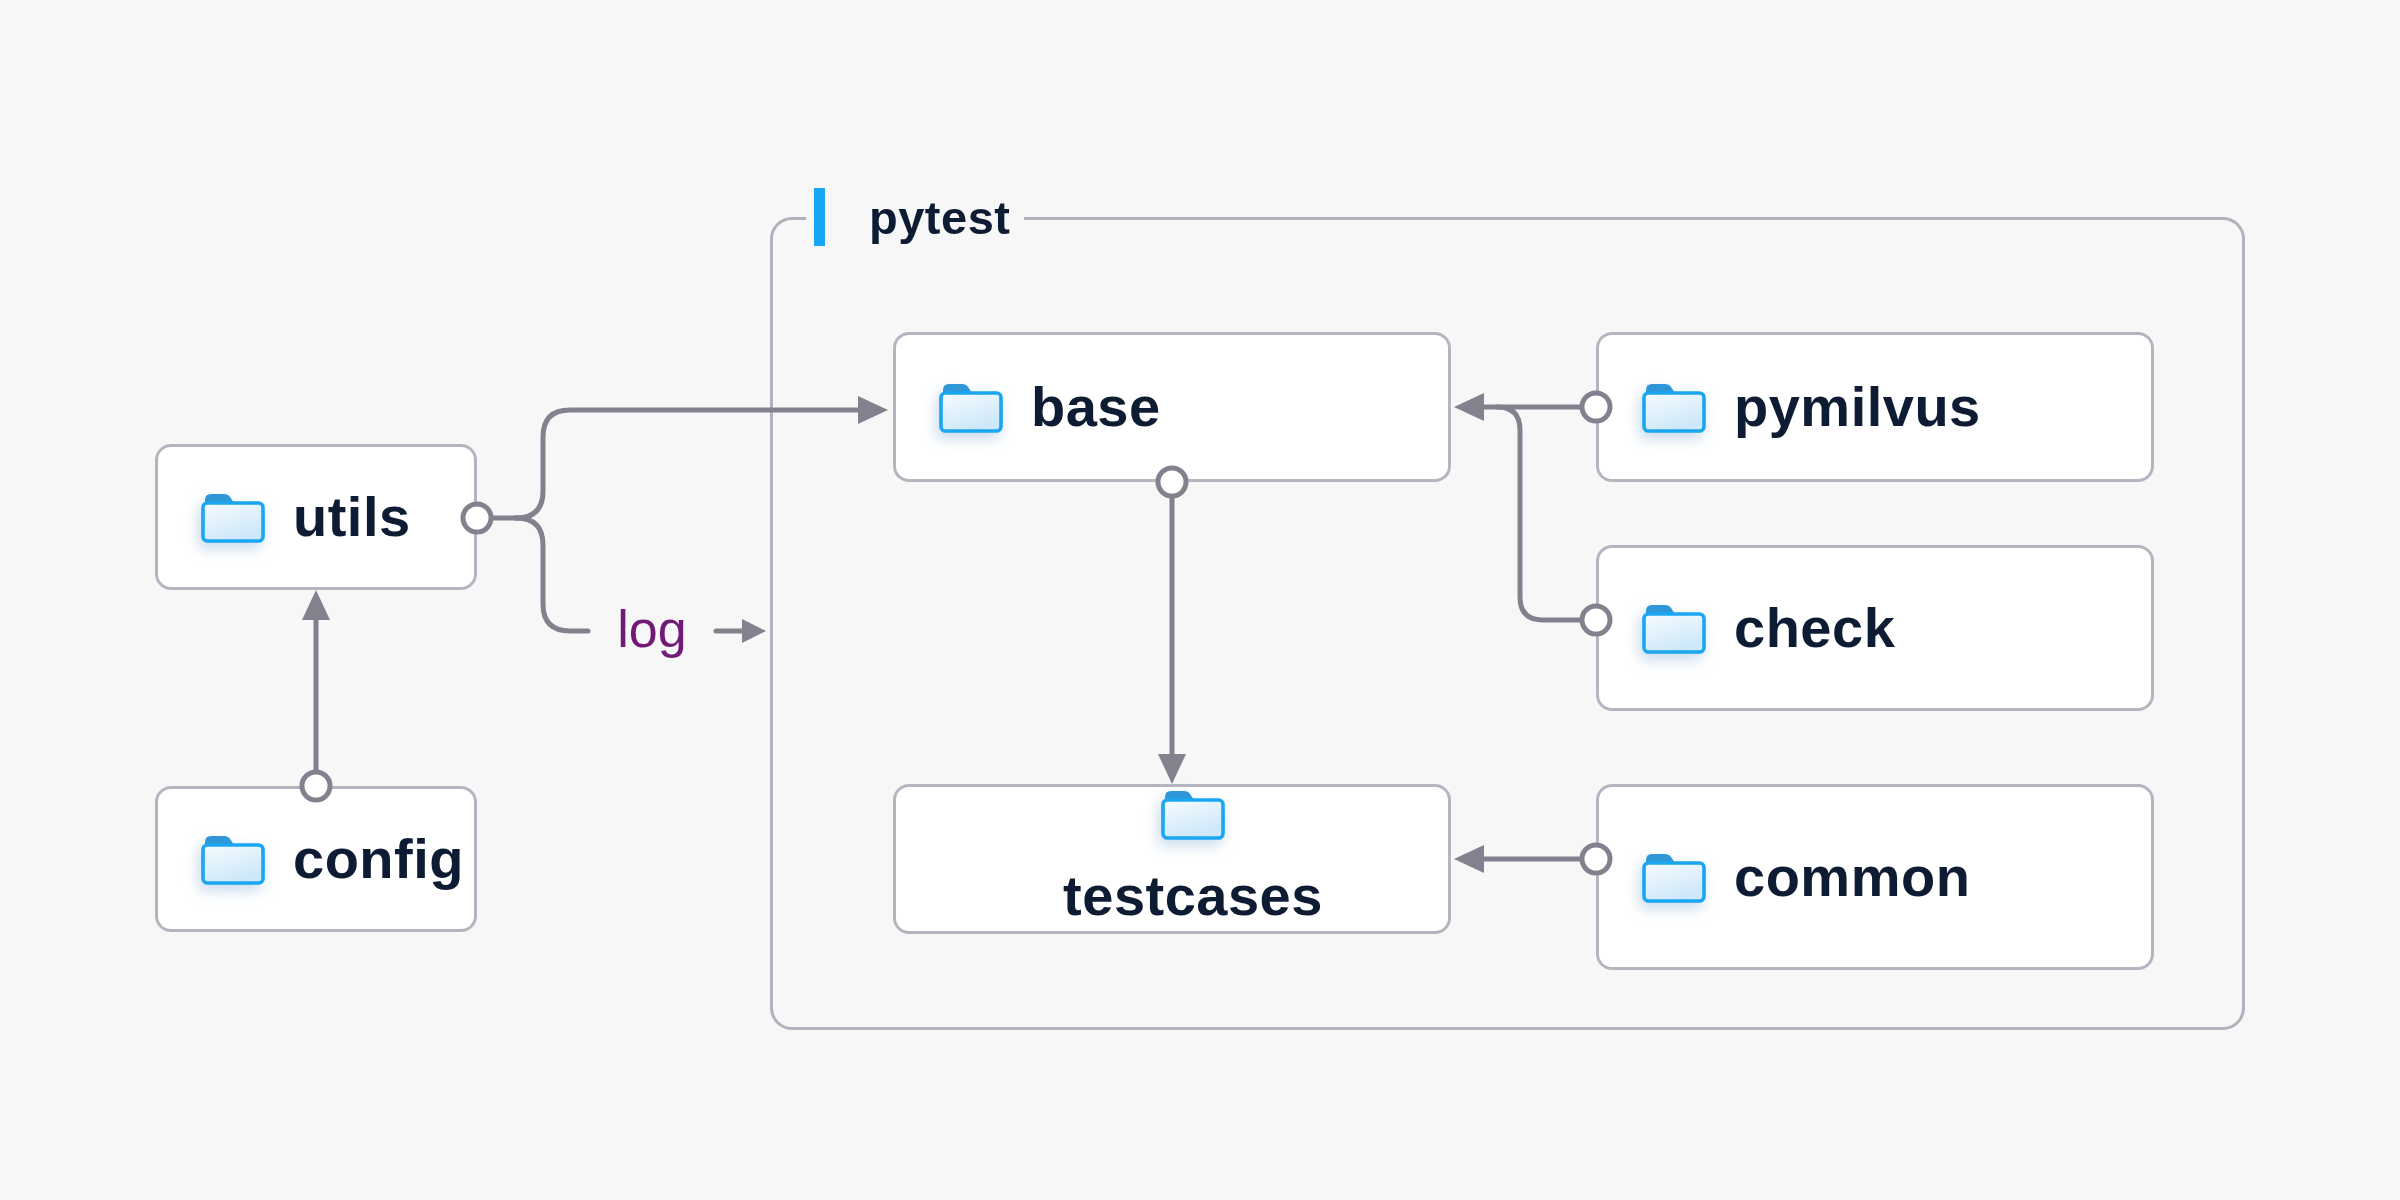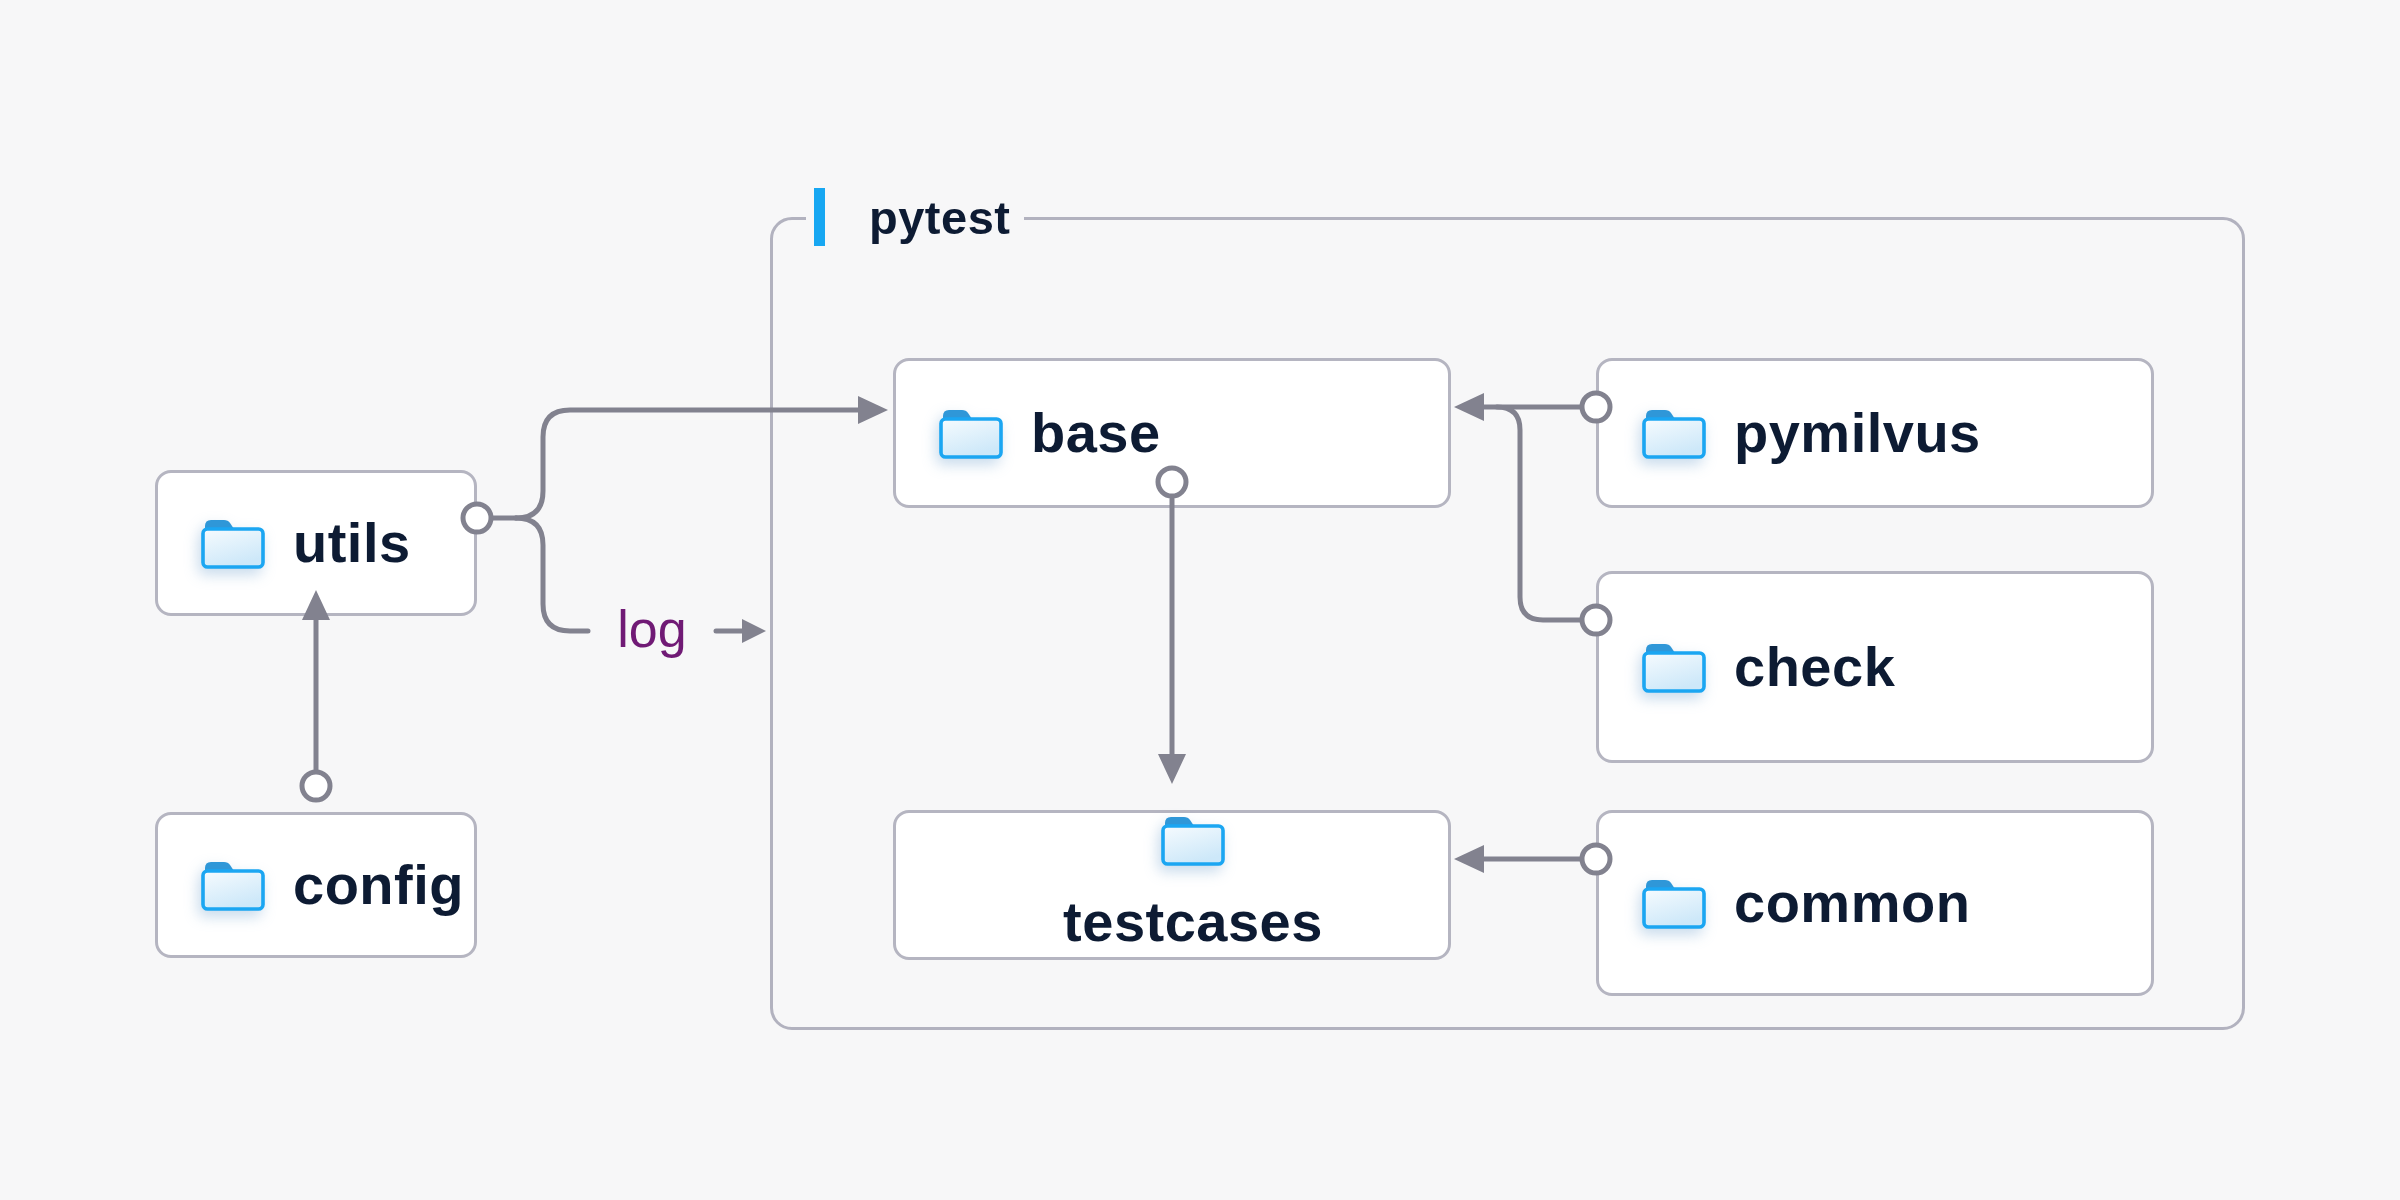--- a/index.html
+++ b/index.html
@@ -58,35 +58,34 @@
   .node {
     position: absolute;
     background: #ffffff;
     border: 3px solid #b5b5c1;
     border-radius: 16px;
     box-sizing: border-box;
     display: flex;
     align-items: center;
     gap: 27px;
     padding-left: 42px;
-    margin-top: 26px;
   }
   .node .node-label {
     font-size: 56px;
     font-weight: 700;
     color: #0d1b33;
     letter-spacing: 0.5px;
     line-height: 1;
     white-space: nowrap;
   }
   .node-utils     { left: 155px;  top: 444px; width: 322px; height: 146px; }
   .node-config    { left: 155px;  top: 786px; width: 322px; height: 146px; align-items: center; }
   .node-base      { left: 893px;  top: 332px; width: 558px; height: 150px; }
   .node-pymilvus  { left: 1596px; top: 332px; width: 558px; height: 150px; }
-  .node-check     { left: 1596px; top: 545px; width: 558px; height: 192px; }
+  .node-check     { left: 1596px; top: 545px; width: 558px; height: 166px; }
   .node-testcases { left: 893px;  top: 784px; width: 558px; height: 150px; flex-direction: column; }
   .node-common    { left: 1596px; top: 784px; width: 558px; height: 186px; }
 
   .folder-icon {
     flex: 0 0 auto;
     width: 66px;
     height: 54px;
     filter: drop-shadow(-3px 6px 7px rgba(110, 160, 205, 0.38));
   }
   

